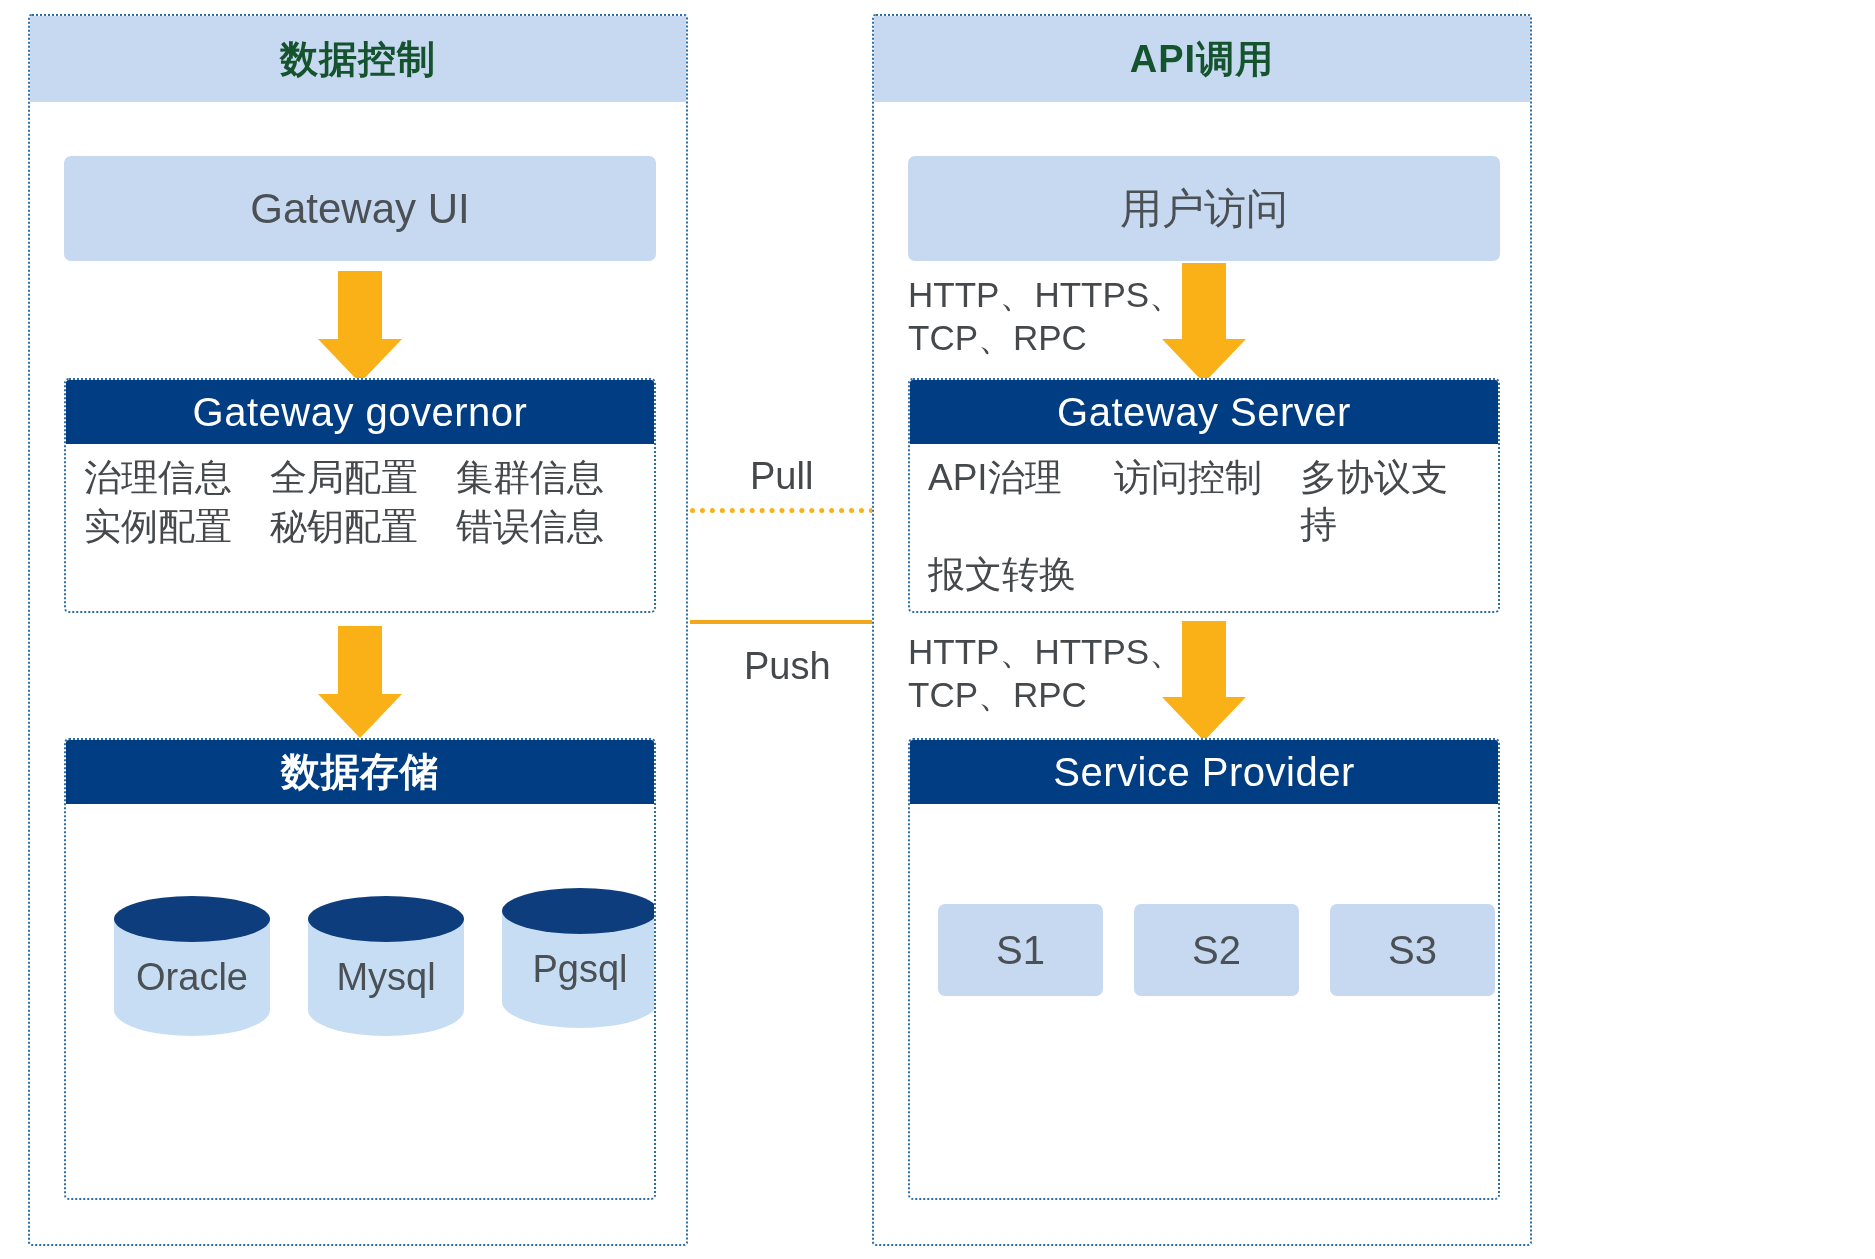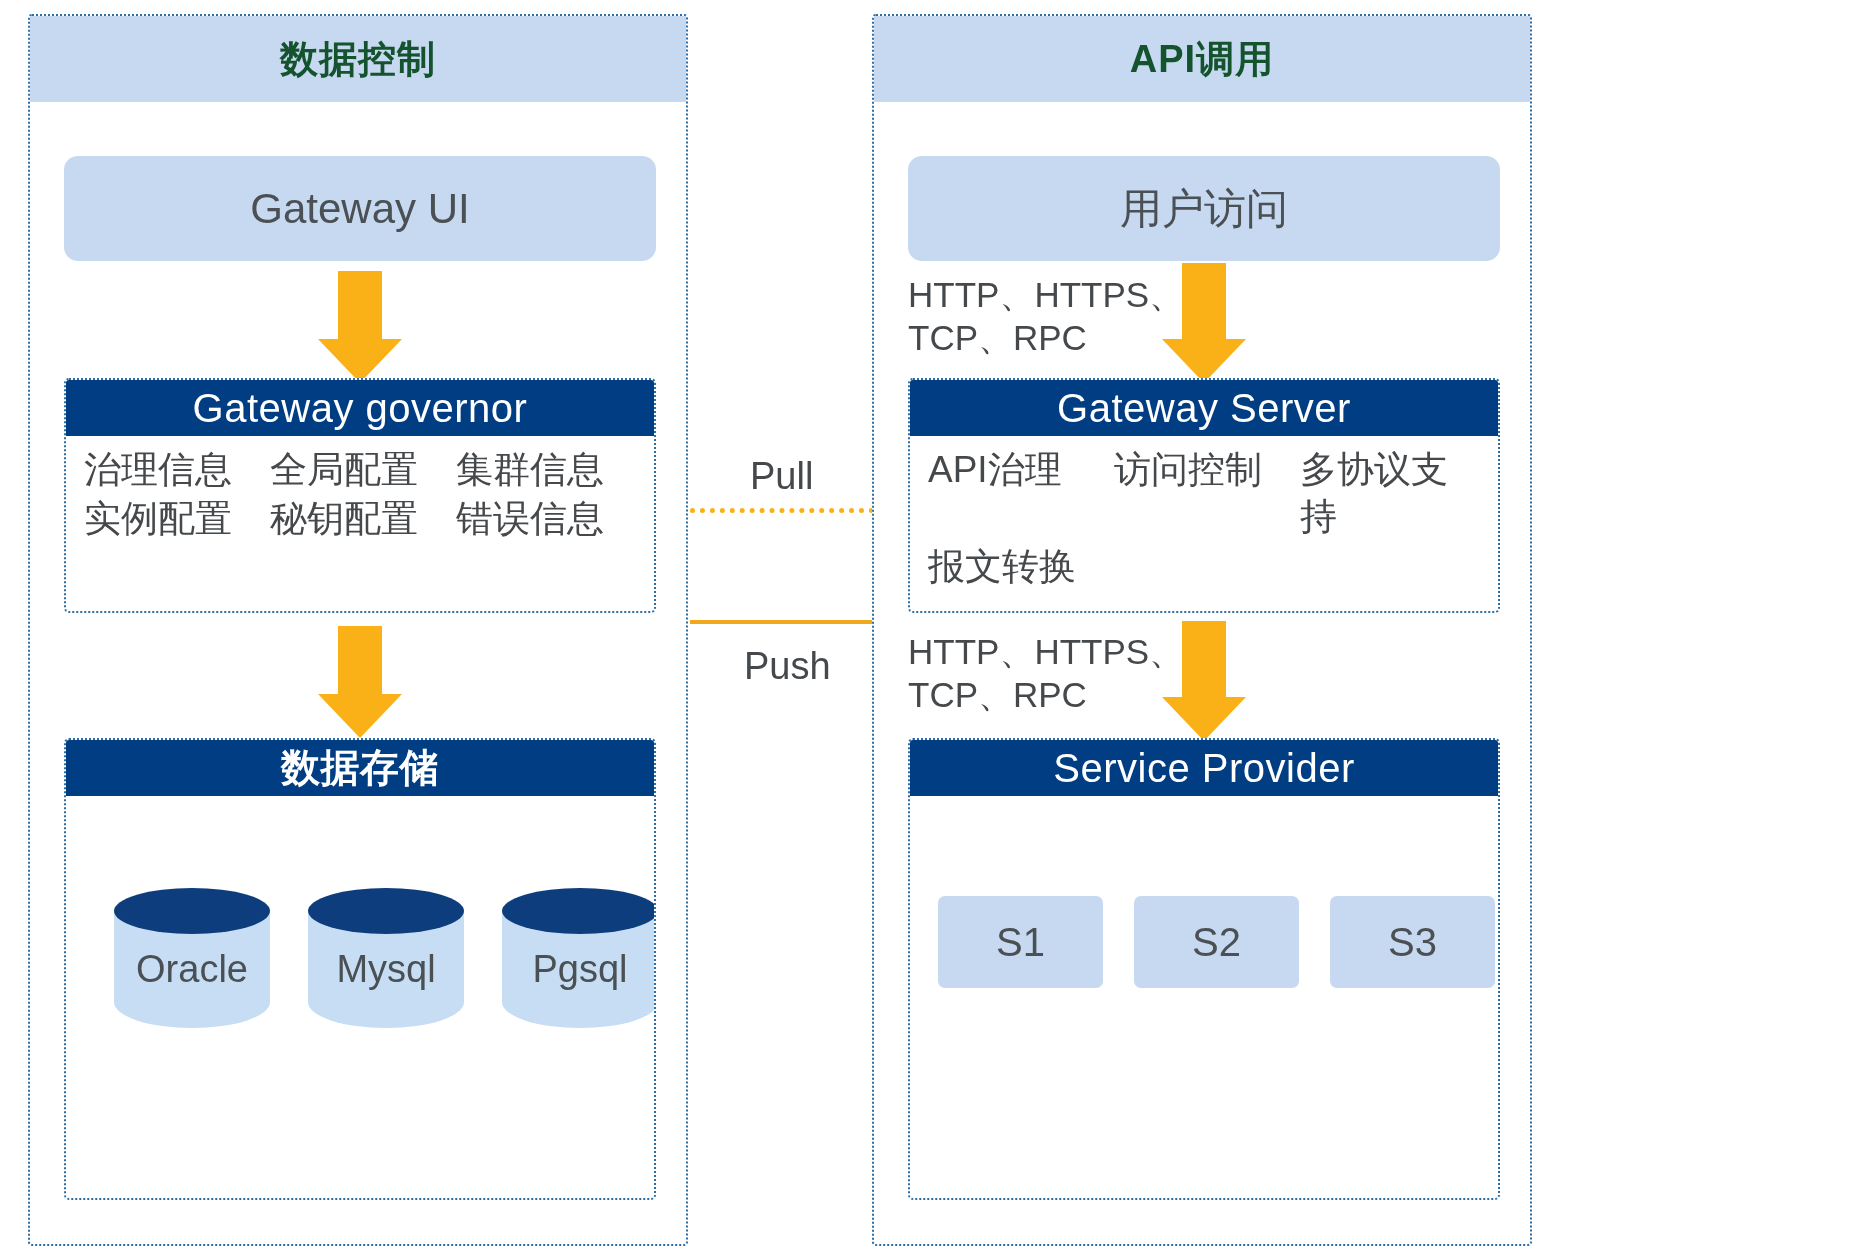--- a/index.html
+++ b/index.html
@@ -9,27 +9,27 @@
 
   .panel{position:absolute;border:2px dotted #2e6ca4;border-radius:4px;
          box-sizing:border-box;background:#fff;}
   #panel-left{left:28px;top:14px;width:660px;height:1232px;}
   #panel-right{left:872px;top:14px;width:660px;height:1232px;}
 
   .panel-header{position:absolute;left:0;top:0;width:100%;height:86px;
       background:#c6d9f1;display:flex;align-items:center;justify-content:center;
       font-size:38px;font-weight:bold;color:#14532d;letter-spacing:1px;}
 
-  .lightbox{position:absolute;background:#c6d9f1;border-radius:14px;
+  .lightbox{position:absolute;background:#c6d9f1;border-radius:7px;
       display:flex;align-items:center;justify-content:center;
       font-size:42px;color:#4a5054;}
 
   .card{position:absolute;border:2px dotted #2e6ca4;border-radius:5px;
       box-sizing:border-box;background:#fff;overflow:hidden;}
-  .card-title{background:#013d82;color:#ffffff;height:56px;
+  .card-title{background:#013d82;color:#ffffff;height:64px;
       display:flex;align-items:center;justify-content:center;
       font-size:40px;letter-spacing:.5px;}
   .card-title.cn{font-weight:bold;font-size:39px;}
   .card-body{padding:10px 18px 16px 18px;}
 
   .featgrid{display:grid;grid-template-columns:repeat(3,1fr);
       row-gap:2px;column-gap:6px;font-size:37px;color:#45494c;
       text-align:left;line-height:1.28;}
 
   
@@ -103,21 +103,21 @@
       <div class="cyl" style="left:48px;top:92px;">
         <div class="body"></div>
         <div class="top"></div>
         <div class="lbl">Oracle</div>
       </div>
       <div class="cyl" style="left:242px;top:92px;">
         <div class="body"></div>
         <div class="top"></div>
         <div class="lbl">Mysql</div>
       </div>
-      <div class="cyl" style="left:436px;top:92px;">
+      <div class="cyl" style="left:436px;top:84px;">
         <div class="body"></div>
         <div class="top"></div>
         <div class="lbl">Pgsql</div>
       </div>
     </div>
   </div>
 </div>
 
 <div class="conn-label" style="left:750px;top:455px;">Pull</div>
 <div class="pull-line" style="left:690px;top:508px;width:204px;"></div>

